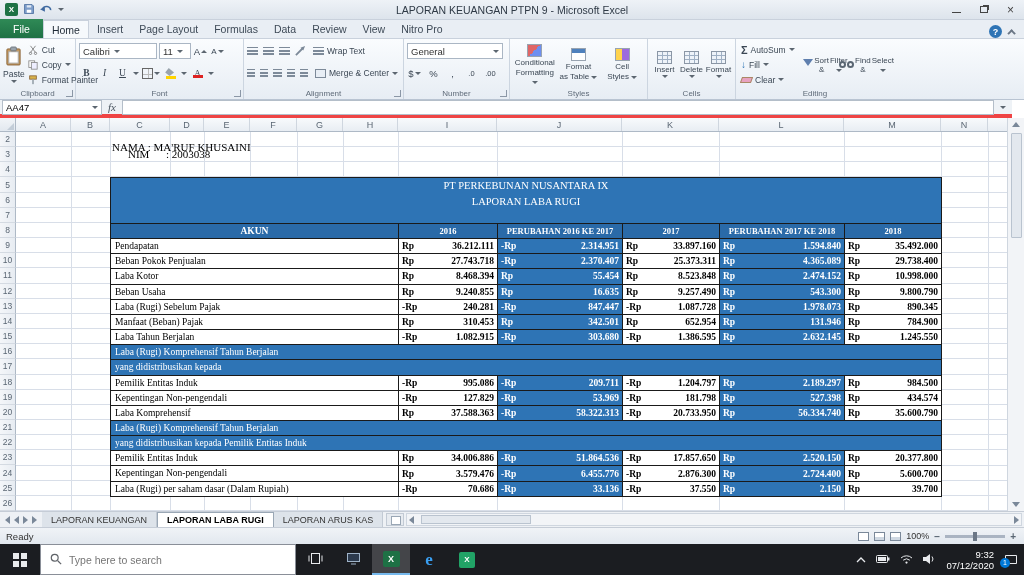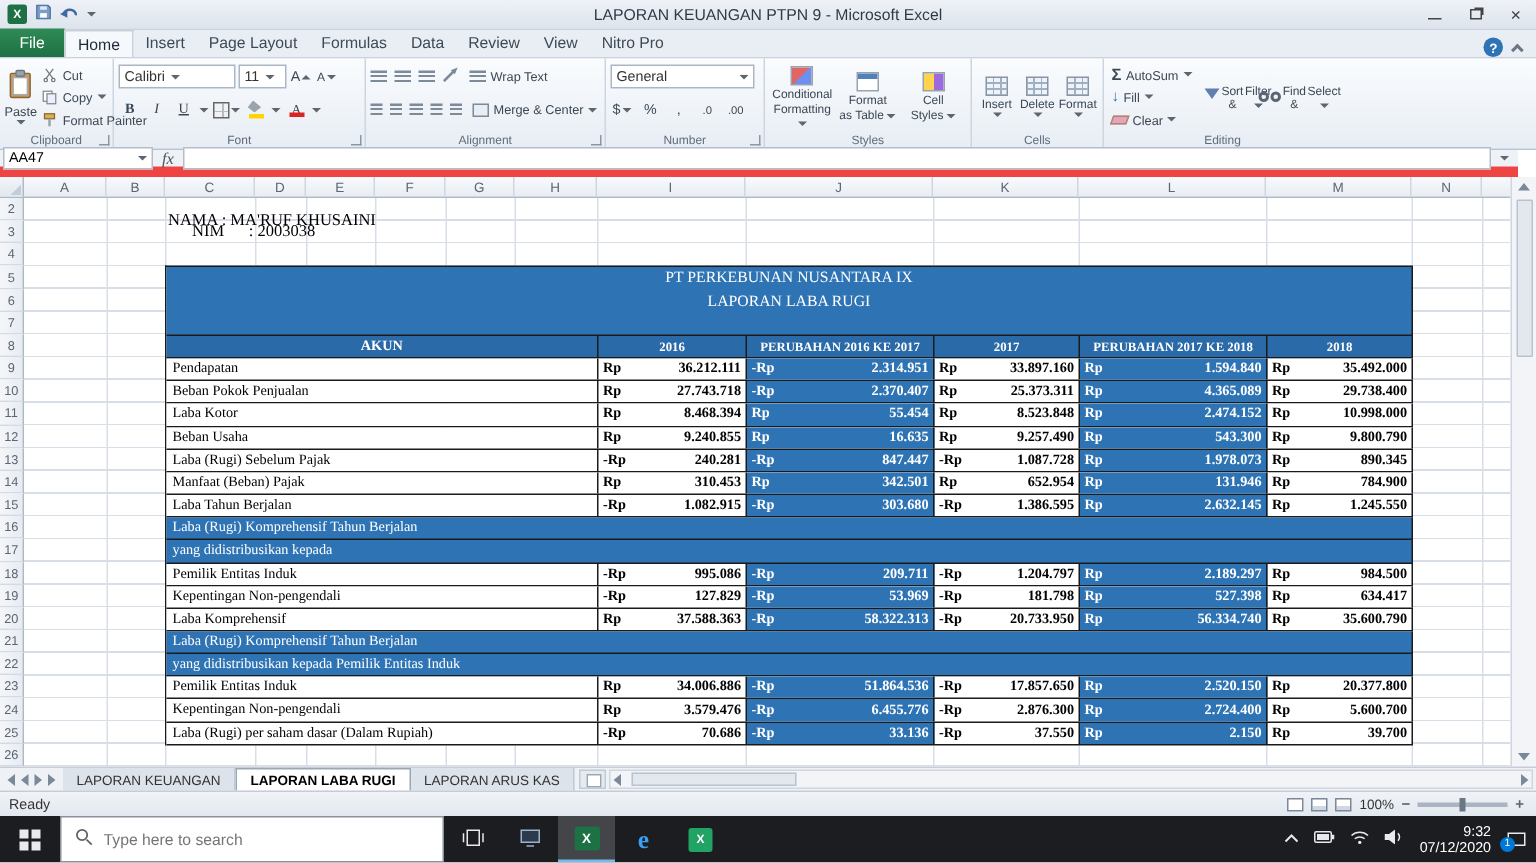--- a/index.html
+++ b/index.html
@@ -51,21 +51,21 @@
   .icocs{width:15px;height:13px;border:1px solid #98a3b0;background:linear-gradient(90deg,#ffd34d 0 50%,#9c6ade 50%);}
   .edbig{width:41px;display:flex;flex-direction:row;align-items:center;justify-content:center;gap:1px;font-size:8px;color:#3b4754;text-align:center;line-height:9px;}
   .funnel{width:0;height:0;border:5px solid transparent;border-top:7px solid #5f7fae;}
   .binoc{display:inline-flex;gap:1px;}
   .binoc i{width:7px;height:7px;border:2px solid #5a6673;border-radius:50%;display:inline-block;}
   .eraser{width:11px;height:6px;background:#e8a2c0;border:1px solid #a86;transform:skewX(-20deg);display:inline-block;}
   .sigma{font-size:11px;font-weight:bold;color:#3b4754;}
   .fillarrow{color:#2e74b5;font-weight:bold;font-size:10px;}
 
   
-  .fbar{position:absolute;top:100px;left:0;right:12px;height:18px;background:#eef2f6;border-bottom:7px solid #ef4444;display:flex;align-items:center;gap:2px;padding:1px 2px;}
+  .fbar{position:absolute;top:100px;left:0;right:12px;height:18px;background:#eef2f6;border-bottom:4px solid #ef4444;display:flex;align-items:center;gap:2px;padding:1px 2px;}
   .namebox{width:100px;height:15px;background:#fff;border:1px solid #b4bec9;font-size:9.5px;padding:0 3px;display:flex;align-items:center;justify-content:space-between;}
   .namebox input{border:none;outline:none;width:70px;font-size:9.5px;font-family:"Liberation Sans",sans-serif;}
   .fx{font-family:"Liberation Serif",serif;font-style:italic;font-size:11px;color:#4a5560;padding:0 4px;}
   .finput{flex:1;height:15px;background:#fff;border:1px solid #b4bec9;font-size:9.5px;padding:0 3px;outline:none;font-family:"Liberation Sans",sans-serif;}
 
   
   .grid{position:absolute;top:118px;left:0;width:1024px;height:393px;background:#fff;}
   .colhead{position:absolute;top:0;left:0;right:17px;height:14px;display:flex;background:linear-gradient(#f8fafc,#e8edf3);border-bottom:1px solid #aeb9c6;font-size:9px;color:#5a6673;}
   .ch{border-right:1px solid #cfd6df;display:flex;align-items:center;justify-content:center;height:100%;}
   .corner{width:16px;position:relative;background:linear-gradient(#f2f5f8,#e2e8ef);border-right:1px solid #aeb9c6;}
@@ -737,21 +737,21 @@
               <div class="mc">
                 <span>-Rp</span>
                 <span>181.798</span>
               </div>
               <div class="mc blue">
                 <span>Rp</span>
                 <span>527.398</span>
               </div>
               <div class="mc">
                 <span>Rp</span>
-                <span>634.417</span>
+                <span>434.574</span>
               </div>
             </div>
 
             <div class="drow">
               <div class="akun">Laba Komprehensif</div>
               <div class="mc">
                 <span>Rp</span>
                 <span>37.588.363</span>
               </div>
               <div class="mc blue">

